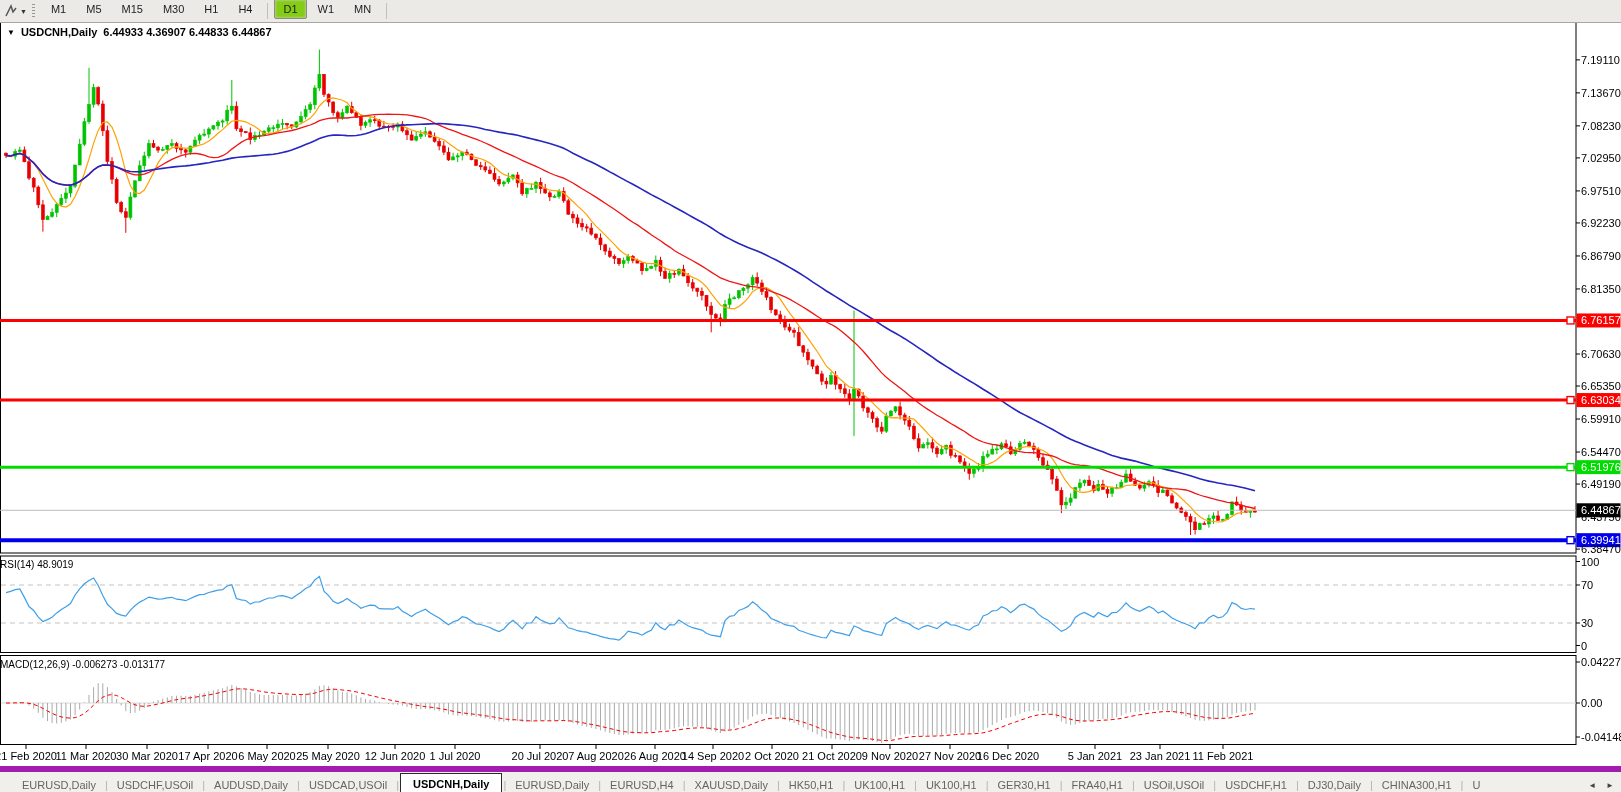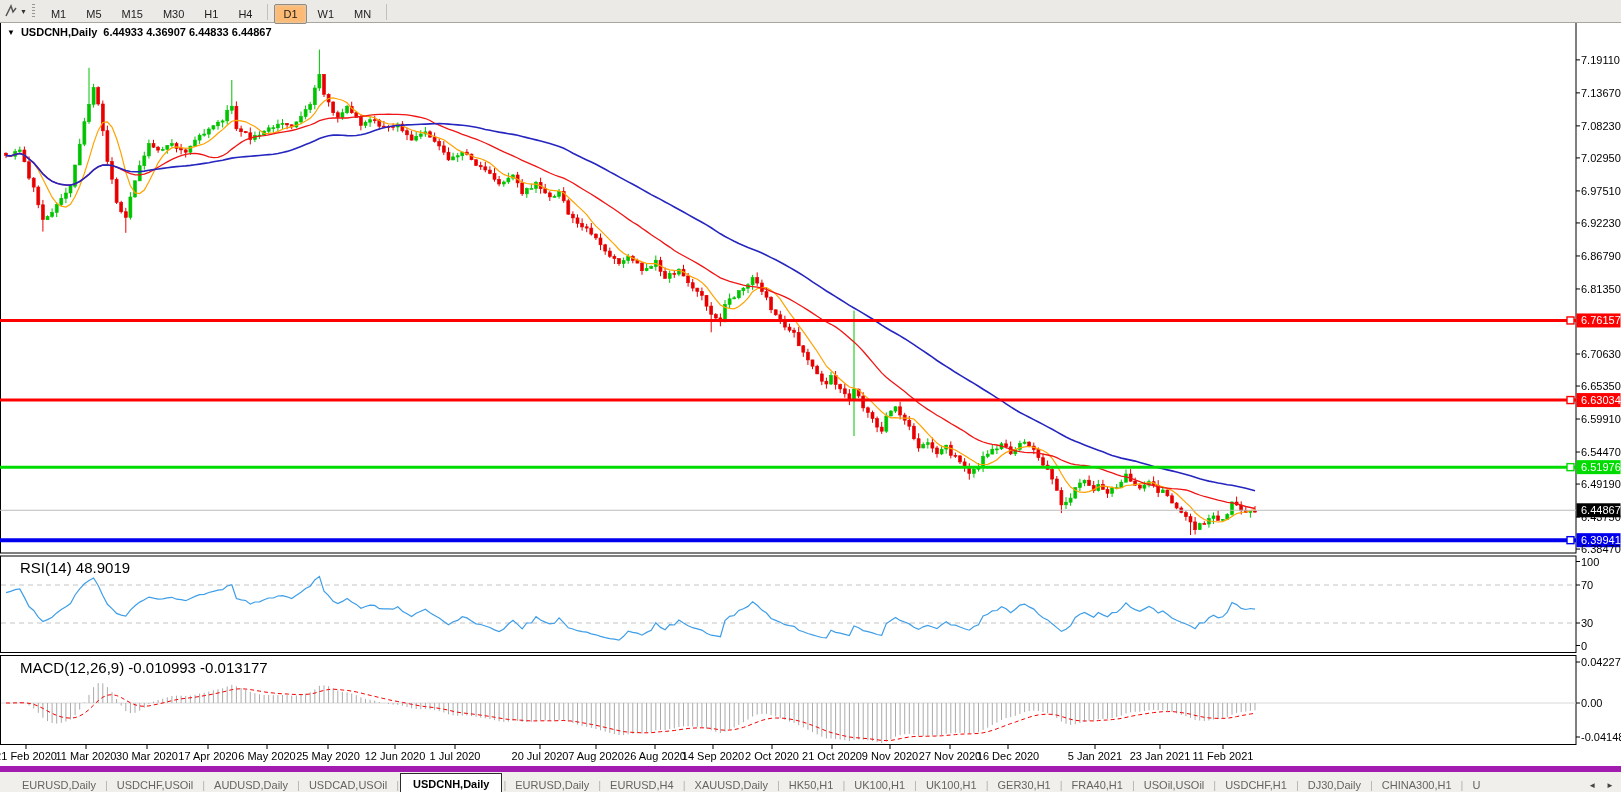--- a/index.html
+++ b/index.html
@@ -5,29 +5,29 @@
   html,body{margin:0;padding:0}
   body{width:1621px;height:792px;position:relative;overflow:hidden;background:#fff;
        font-family:"Liberation Sans","DejaVu Sans",sans-serif;-webkit-font-smoothing:antialiased}
   #cv{position:absolute;left:0;top:0;z-index:1}
   .toolbar{position:absolute;left:0;top:0;width:1621px;height:22px;background:#eceae7;
            border-bottom:1px solid #a9a69f;display:flex;align-items:center;z-index:3}
   .tool-icon{width:18px;height:16px;margin-left:2px;display:inline-flex;align-items:center;justify-content:center}
   .tool-caret{font-size:7px;color:#333;margin:0 3px 0 0}
   .grip{width:3px;height:14px;margin:0 6px 0 2px;
         background:repeating-linear-gradient(to bottom,#9a978f 0 1px,transparent 1px 3px)}
-  .tf-wrap{display:flex;align-items:flex-start;height:15px}
+  .tf-wrap{display:flex;align-items:flex-end;height:15px}
   .tf-btn{font-size:11px;color:#1d1d1d;padding:2px 8px;margin:0 1px;border:1px solid transparent;
           border-radius:2px;line-height:14px}
-  .tf-btn.active{background:#fdba74;border:1px solid #8f8c86;box-shadow:inset 0 0 3px #d8d5d0}
+  .tf-btn.active{background:#84cc16;border:1px solid #8f8c86;box-shadow:inset 0 0 3px #d8d5d0}
   .tb-sep{width:1px;height:16px;background:#c3c0ba;margin:0 5px}
   .chart-title{position:absolute;left:7px;top:26px;z-index:2;font-size:11px;font-weight:bold;color:#000;
                display:flex;align-items:center;gap:6px;white-space:pre}
   .title-caret{font-size:8px;font-weight:normal}
-  .ind-label{position:absolute;left:20px;z-index:2;font-size:15px;color:#000}
+  .ind-label{position:absolute;left:0;z-index:2;font-size:10px;color:#000}
   .tabbar{position:absolute;left:0;top:766px;width:1621px;height:26px;background:#f1efec;
           border-top:6px solid #a21caf;display:flex;align-items:center;z-index:3}
   .tabs{display:flex;align-items:center;height:26px;margin-left:14px}
   .tab{font-size:11px;color:#66645f;padding:4px 8px;white-space:nowrap;cursor:default}
   .tab.active{background:#fff;color:#000;font-weight:bold;border:1px solid #2b2b2b;border-bottom:none;
               padding:4px 12px 6px 12px;margin-top:-1px}
   .tab-sep{color:#b5b2ac;font-size:11px;padding:0 1px}
   .tabscroll{margin-left:auto;margin-right:4px;display:flex;gap:4px}
   .tabscroll span{font-size:8px;color:#444;padding:2px 3px}
 </style>
@@ -53,21 +53,21 @@
       <span class="tf-btn active">D1</span>
       <span class="tf-btn">W1</span>
       <span class="tf-btn">MN</span>
       <div class="tb-sep"></div>
     </div>
 </div>
 
 <div class="chart-title"><span class="title-caret">▼</span><span>USDCNH,Daily</span><span>6.44933 4.36907 6.44833 6.44867</span></div>
 
 <div class="ind-label" style="top:559px">RSI(14) 48.9019</div>
-<div class="ind-label" style="top:659px">MACD(12,26,9) -0.010993 -0.013177</div>
+<div class="ind-label" style="top:659px">MACD(12,26,9) -0.006273 -0.013177</div>
 
 <svg id="cv" width="1621" height="792">
     <rect x="0.5" y="22.5" width="1575.5" height="530.5" fill="none" stroke="#000" stroke-width="1"></rect>
     <rect x="0.5" y="556" width="1575.5" height="96.5" fill="none" stroke="#000" stroke-width="1"></rect>
     <rect x="0.5" y="655.5" width="1575.5" height="89" fill="none" stroke="#000" stroke-width="1"></rect>
     <line x1="1" y1="585" x2="1576" y2="585" stroke="#c4c4c4" stroke-width="1" stroke-dasharray="5 4"></line>
     <line x1="1" y1="623" x2="1576" y2="623" stroke="#c4c4c4" stroke-width="1" stroke-dasharray="5 4"></line>
     <line x1="1" y1="703" x2="1576" y2="703" stroke="#d8d8d8" stroke-width="1"></line>
     <g stroke="#00C400" fill="#00C400">
       <line x1="15.2" y1="148.8" x2="15.2" y2="159.7" stroke-width="1"></line>

